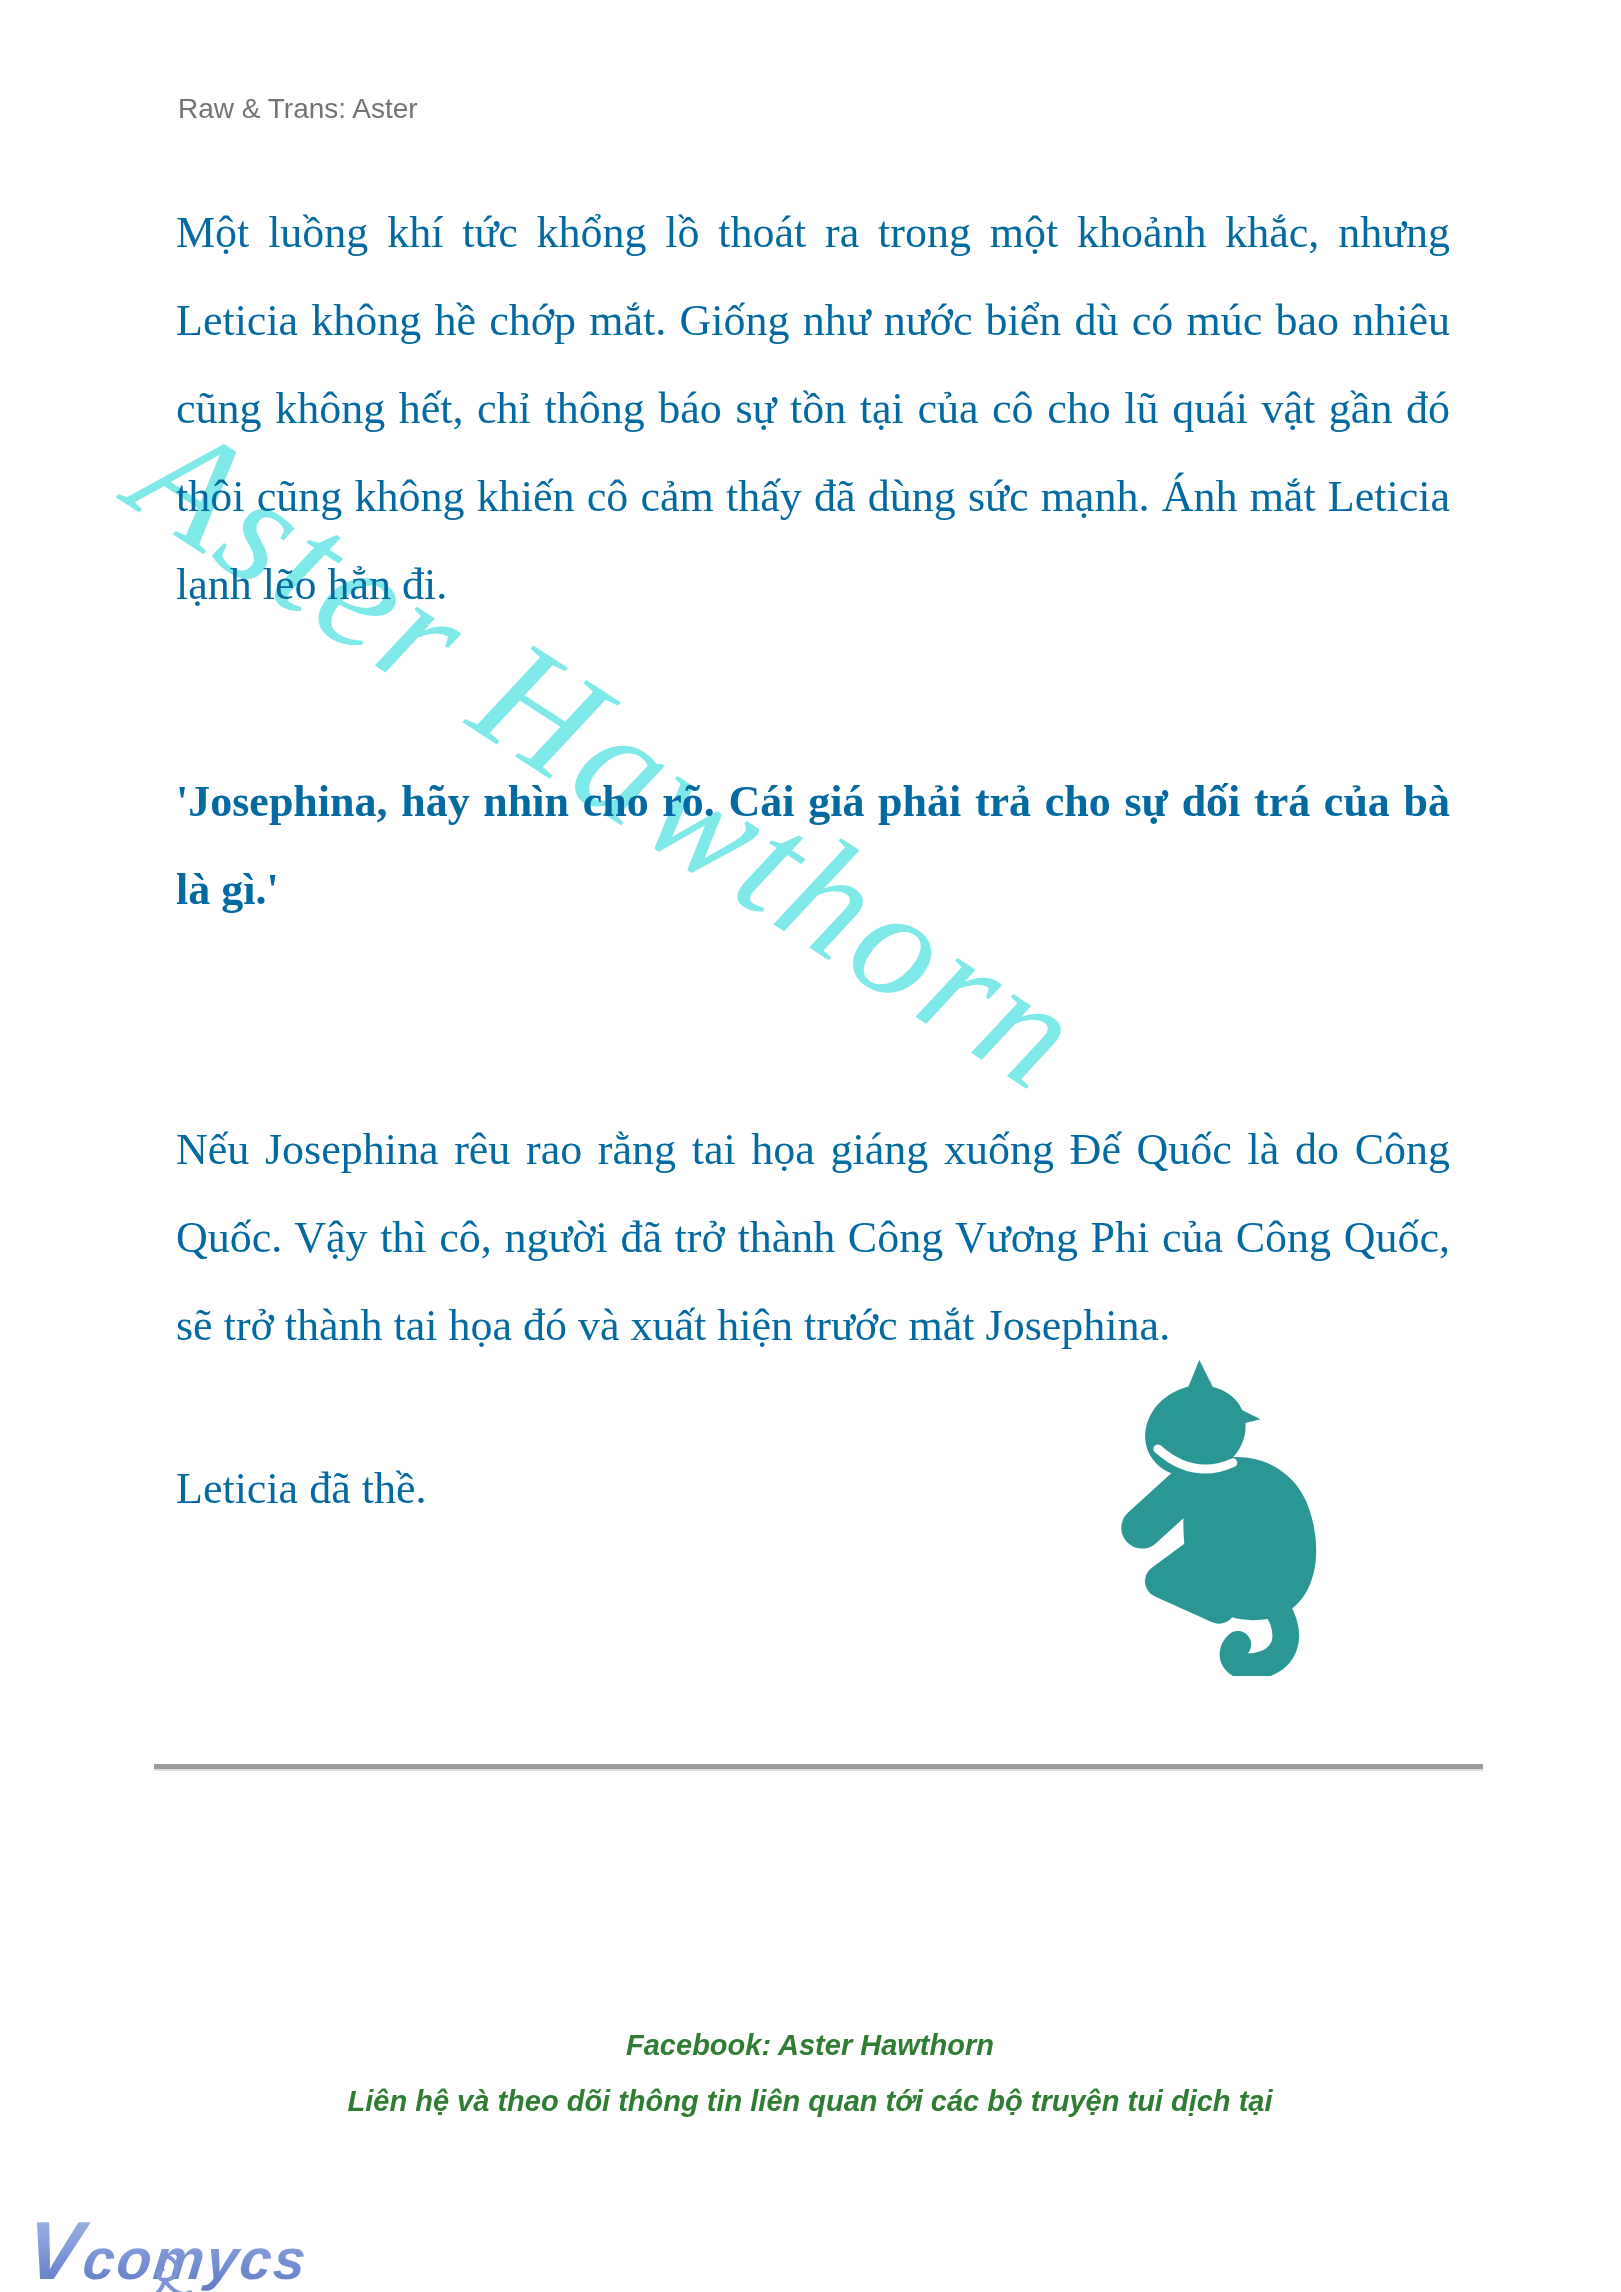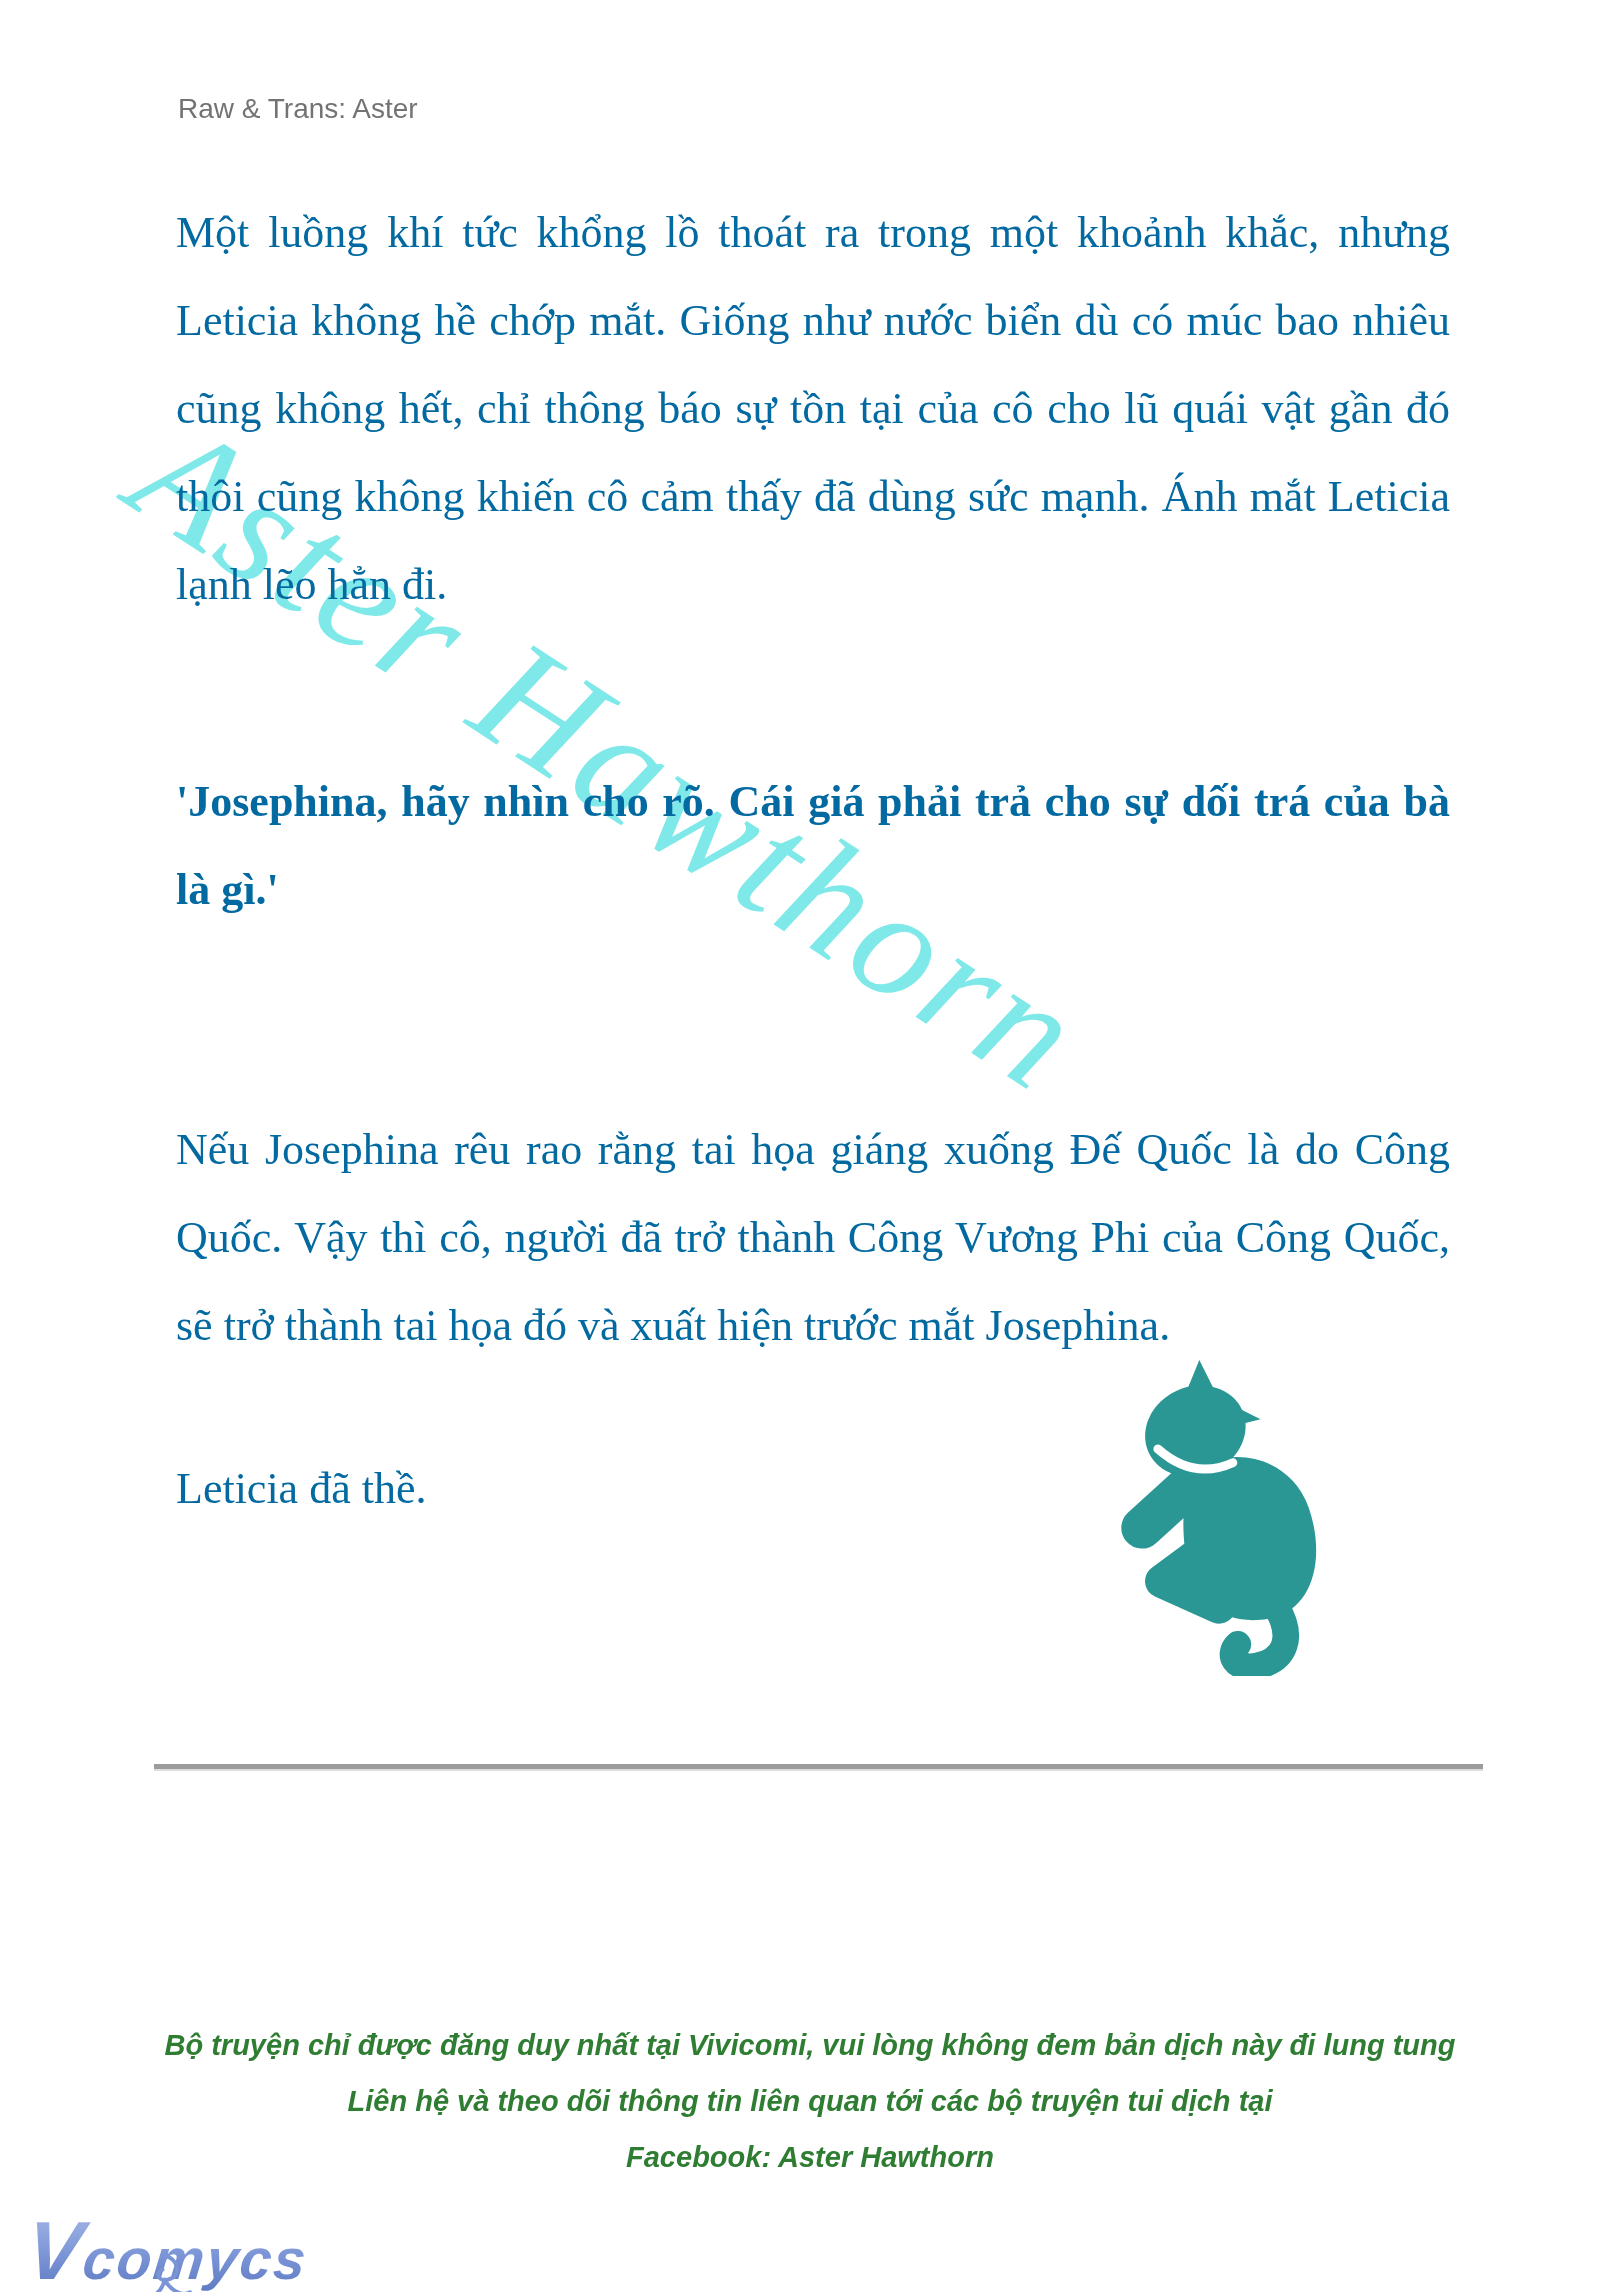--- a/index.html
+++ b/index.html
@@ -113,23 +113,22 @@
     </g>
     <line x1="66" y1="130" x2="22" y2="170" stroke="#2a9795" stroke-width="42" stroke-linecap="round"></line>
     <path d="M80,196 L42,224 L100,250" fill="none" stroke="#2a9795" stroke-width="34" stroke-linecap="round" stroke-linejoin="round"></path>
     <path d="M158,250 C176,280 168,304 138,310 C116,314 108,298 119,288" fill="none" stroke="#2a9795" stroke-width="27" stroke-linecap="round"></path>
     <path d="M38,90 Q74,122 114,104" fill="none" stroke="#ffffff" stroke-width="9" stroke-linecap="round"></path>
   </svg>
 
   <div class="divider"></div>
 
   <div class="footer">
-    <div>Bộ truyện chỉ được đăng duy nhất tại Vivicomi, vui lòng không đem bản dịch này đi lung tung</div>
+    <div>Facebook: Aster Hawthorn</div>
     <div>Liên hệ và theo dõi thông tin liên quan tới các bộ truyện tui dịch tại</div>
-    <div>Facebook: Aster Hawthorn</div>
   </div>
 
   <div class="logo">
     <span class="logo-text">Vcomycs</span>
     <svg class="rose" viewBox="0 0 60 60" xmlns="http://www.w3.org/2000/svg">
       <path d="M30,8 C44,10 48,28 34,32 C24,35 20,25 28,22 M30,32 C28,44 18,52 6,52 M30,32 C36,43 48,50 56,45" stroke="#7b94d6" fill="none" stroke-width="4" stroke-linecap="round"></path>
     </svg>
   </div>
 
 </div>

